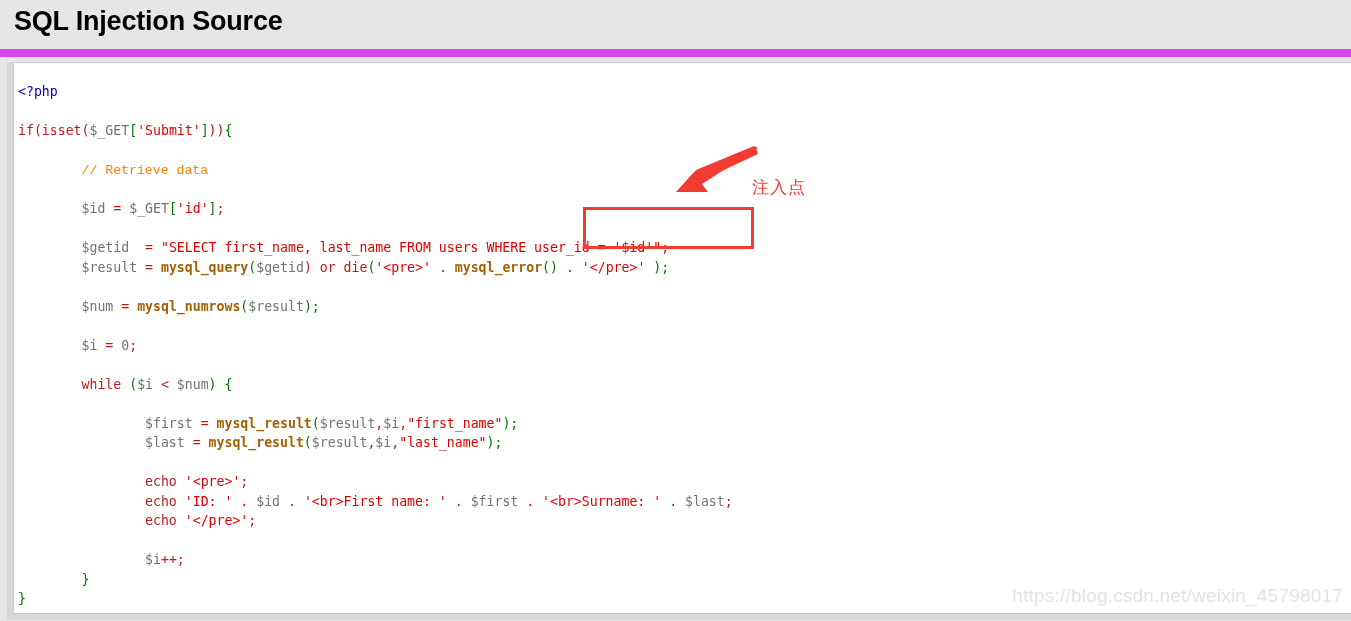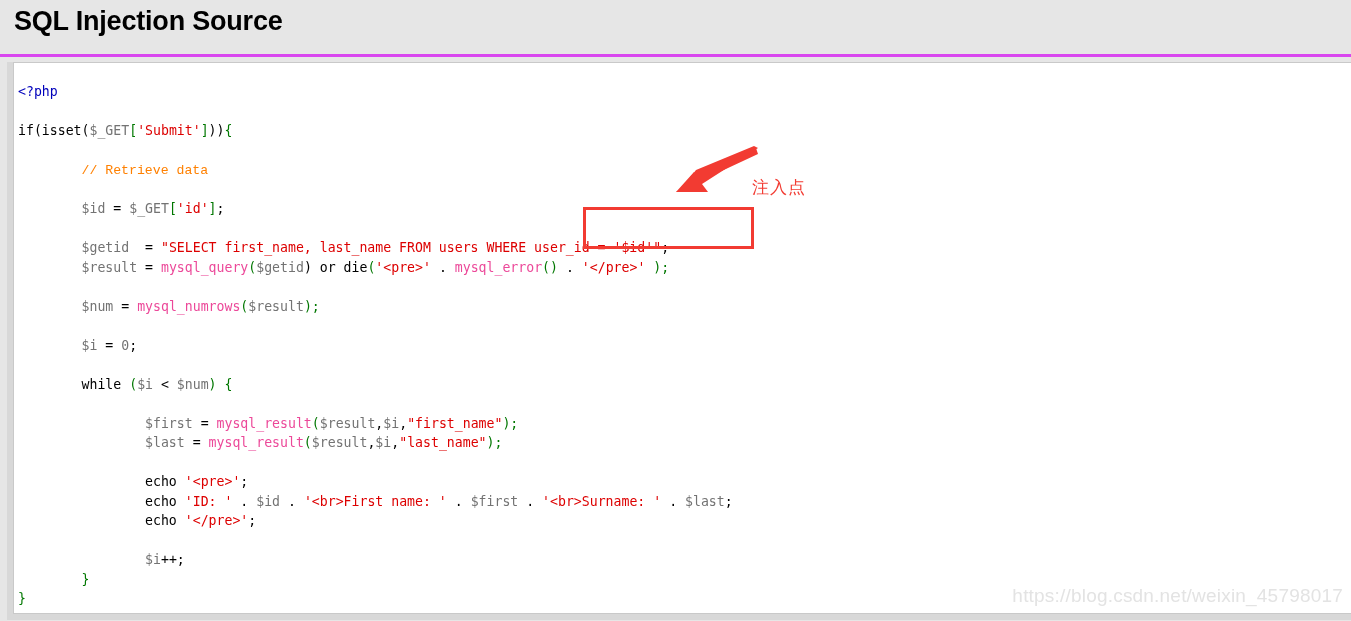--- a/index.html
+++ b/index.html
@@ -15,21 +15,21 @@
     position: relative;
   }
 
   
   #header-bar {
     position: absolute;
     left: 0; top: 0;
     width: 1351px;
     height: 57px;
     background: #e6e6e6;
-    border-bottom: 3px solid #d946ef;
+    border-bottom: 8px solid #d946ef;
     box-sizing: border-box;
     padding-left: 36px;
   }
   #page-title {
     position: absolute;
     left: 14px;
     top: 6px;
     font-size: 27px;
     font-weight: bold;
     color: #000000;
@@ -76,25 +76,25 @@
     white-space: pre;
     font-family: "DejaVu Sans Mono", "Liberation Mono", monospace;
     font-size: 13.2px;
     line-height: 19.5px;
     color: #000000;
   }
   .cl { display: block; height: 19.5px; }
   .blank { display: block; height: 19.5px; }
 
   
-  .kw    { color: #000000; }
+  .kw    { color: #b91c1c; }
   .var   { color: #737373; }
   .str   { color: #dd0000; }
   .cmt   { color: #ff8000; font-family: Liberation Mono, monospace; }
-  .fn    { color: #ec4899; }
+  .fn    { color: #a16207; font-weight: bold; }
   .punc  { color: #007700; }
   .php   { color: #0000bb; }
   .plain { color: #000000; }
 
   
   #annotation-layer {
     position: absolute;
     left: 0; top: 0;
     width: 1351px;
     height: 621px;

